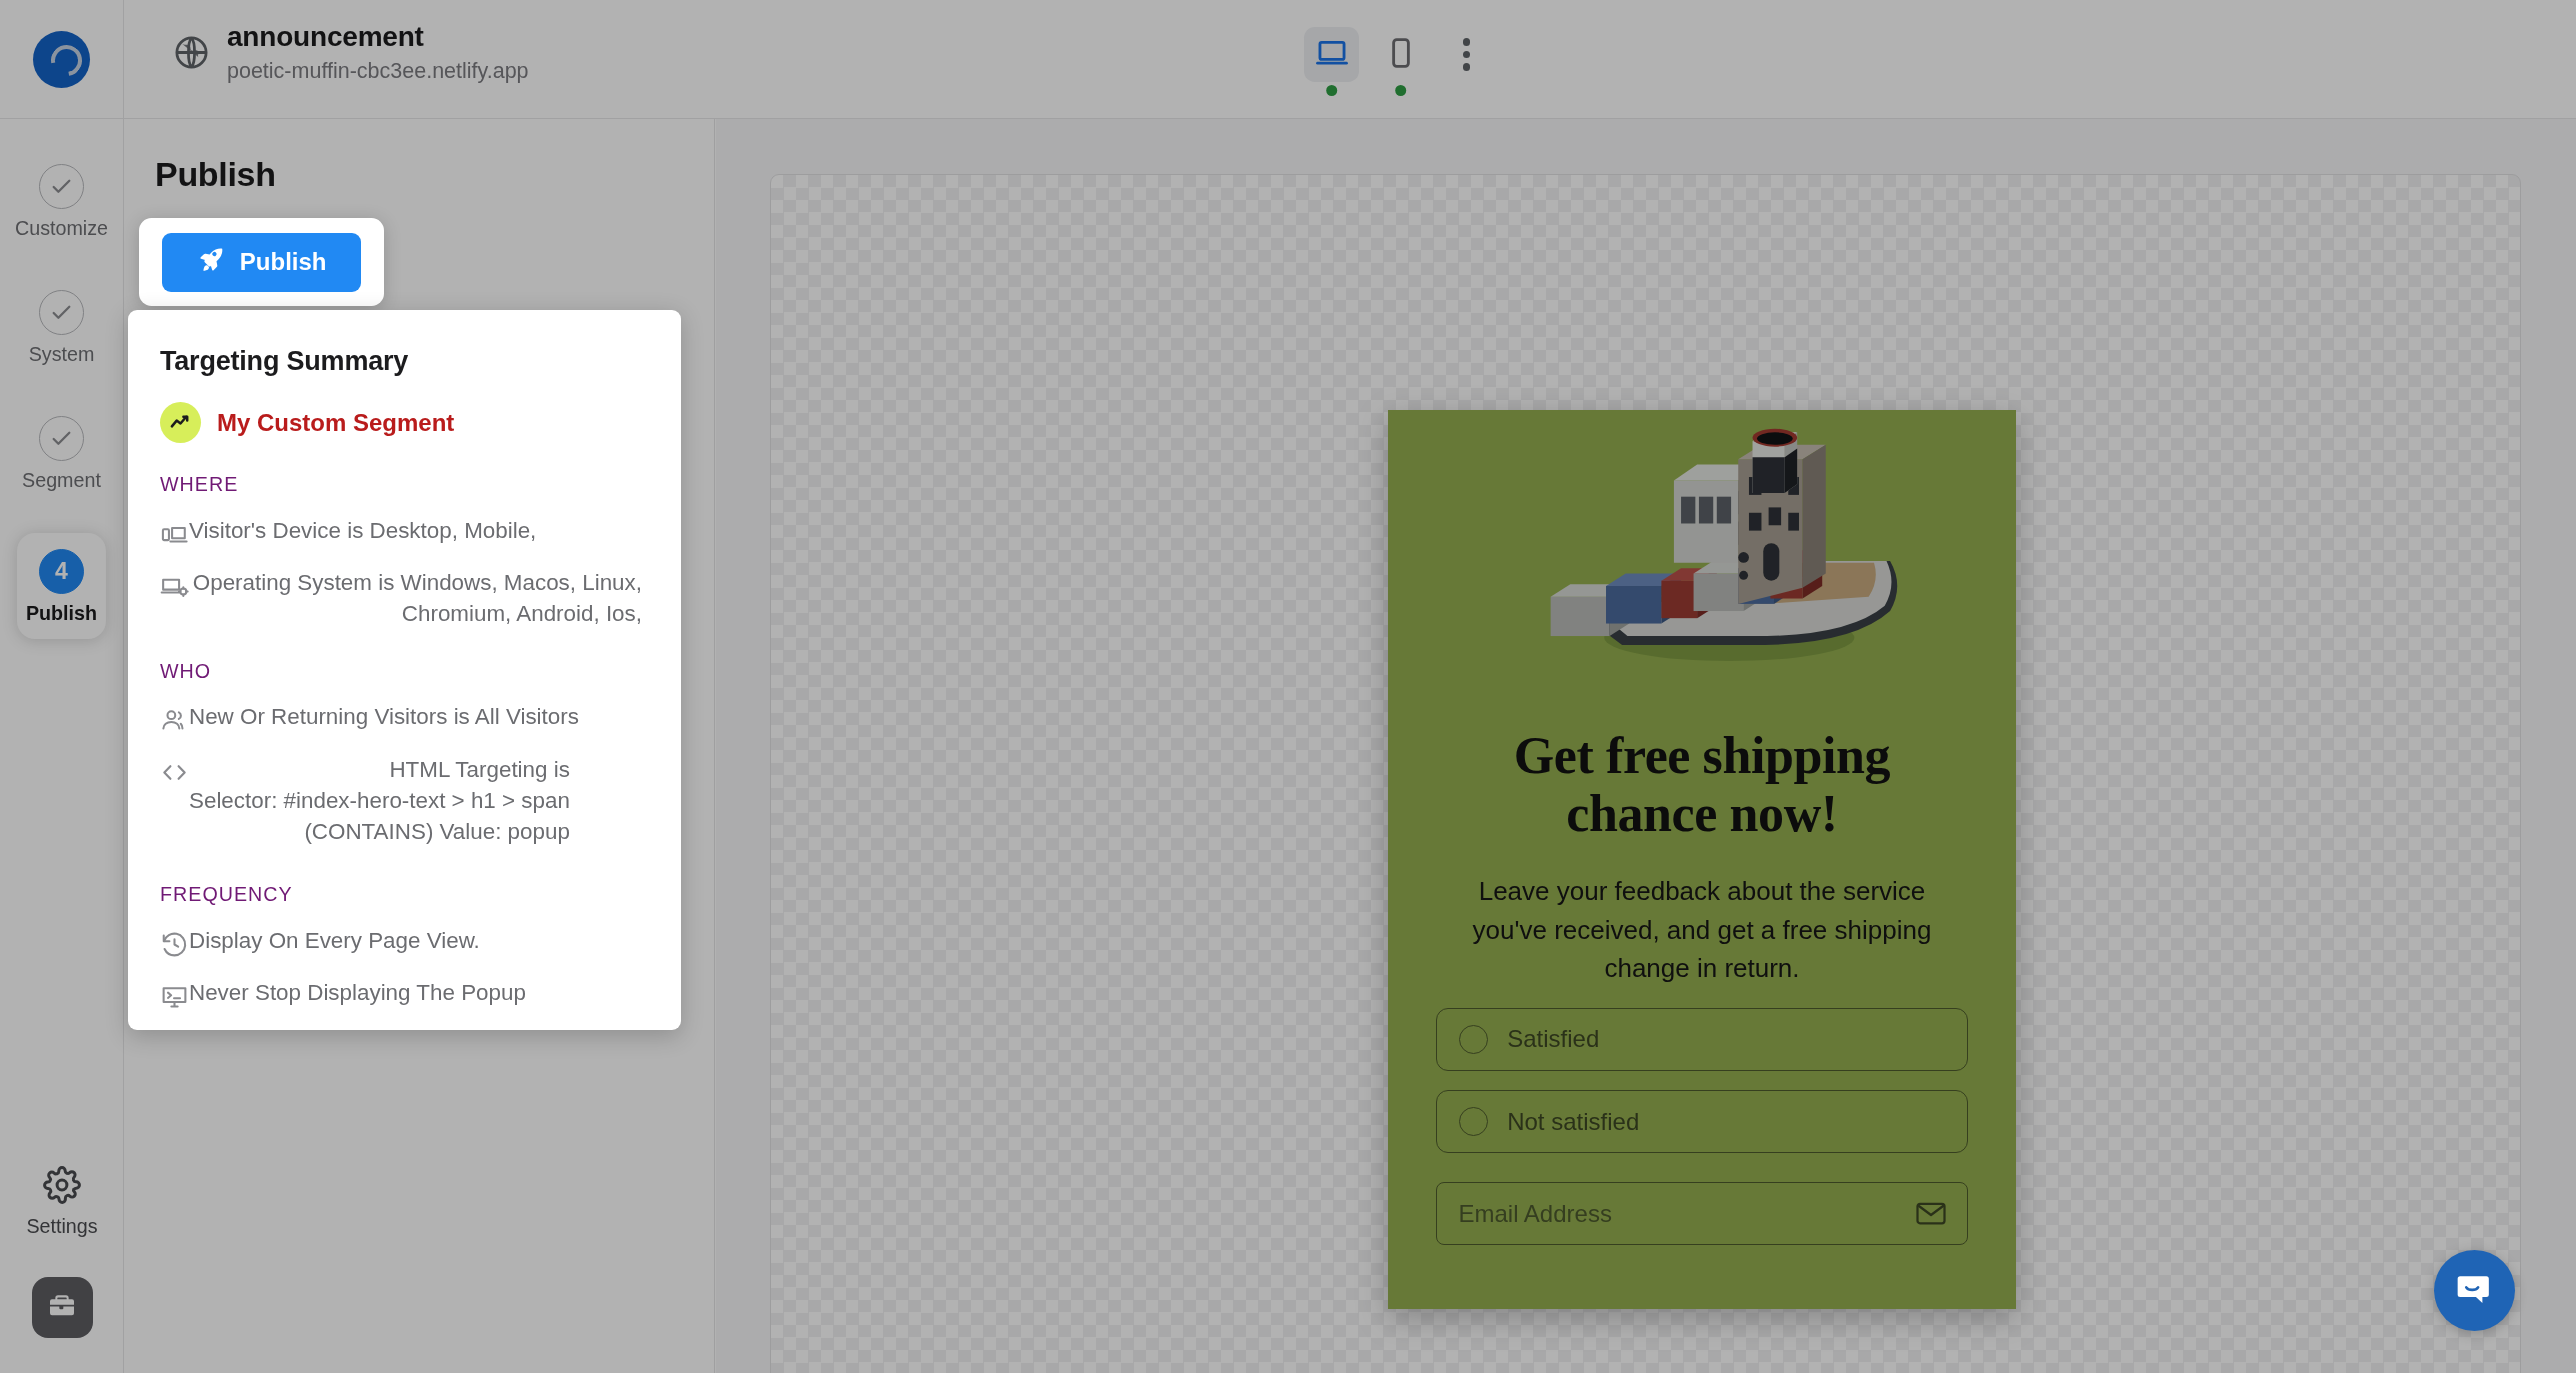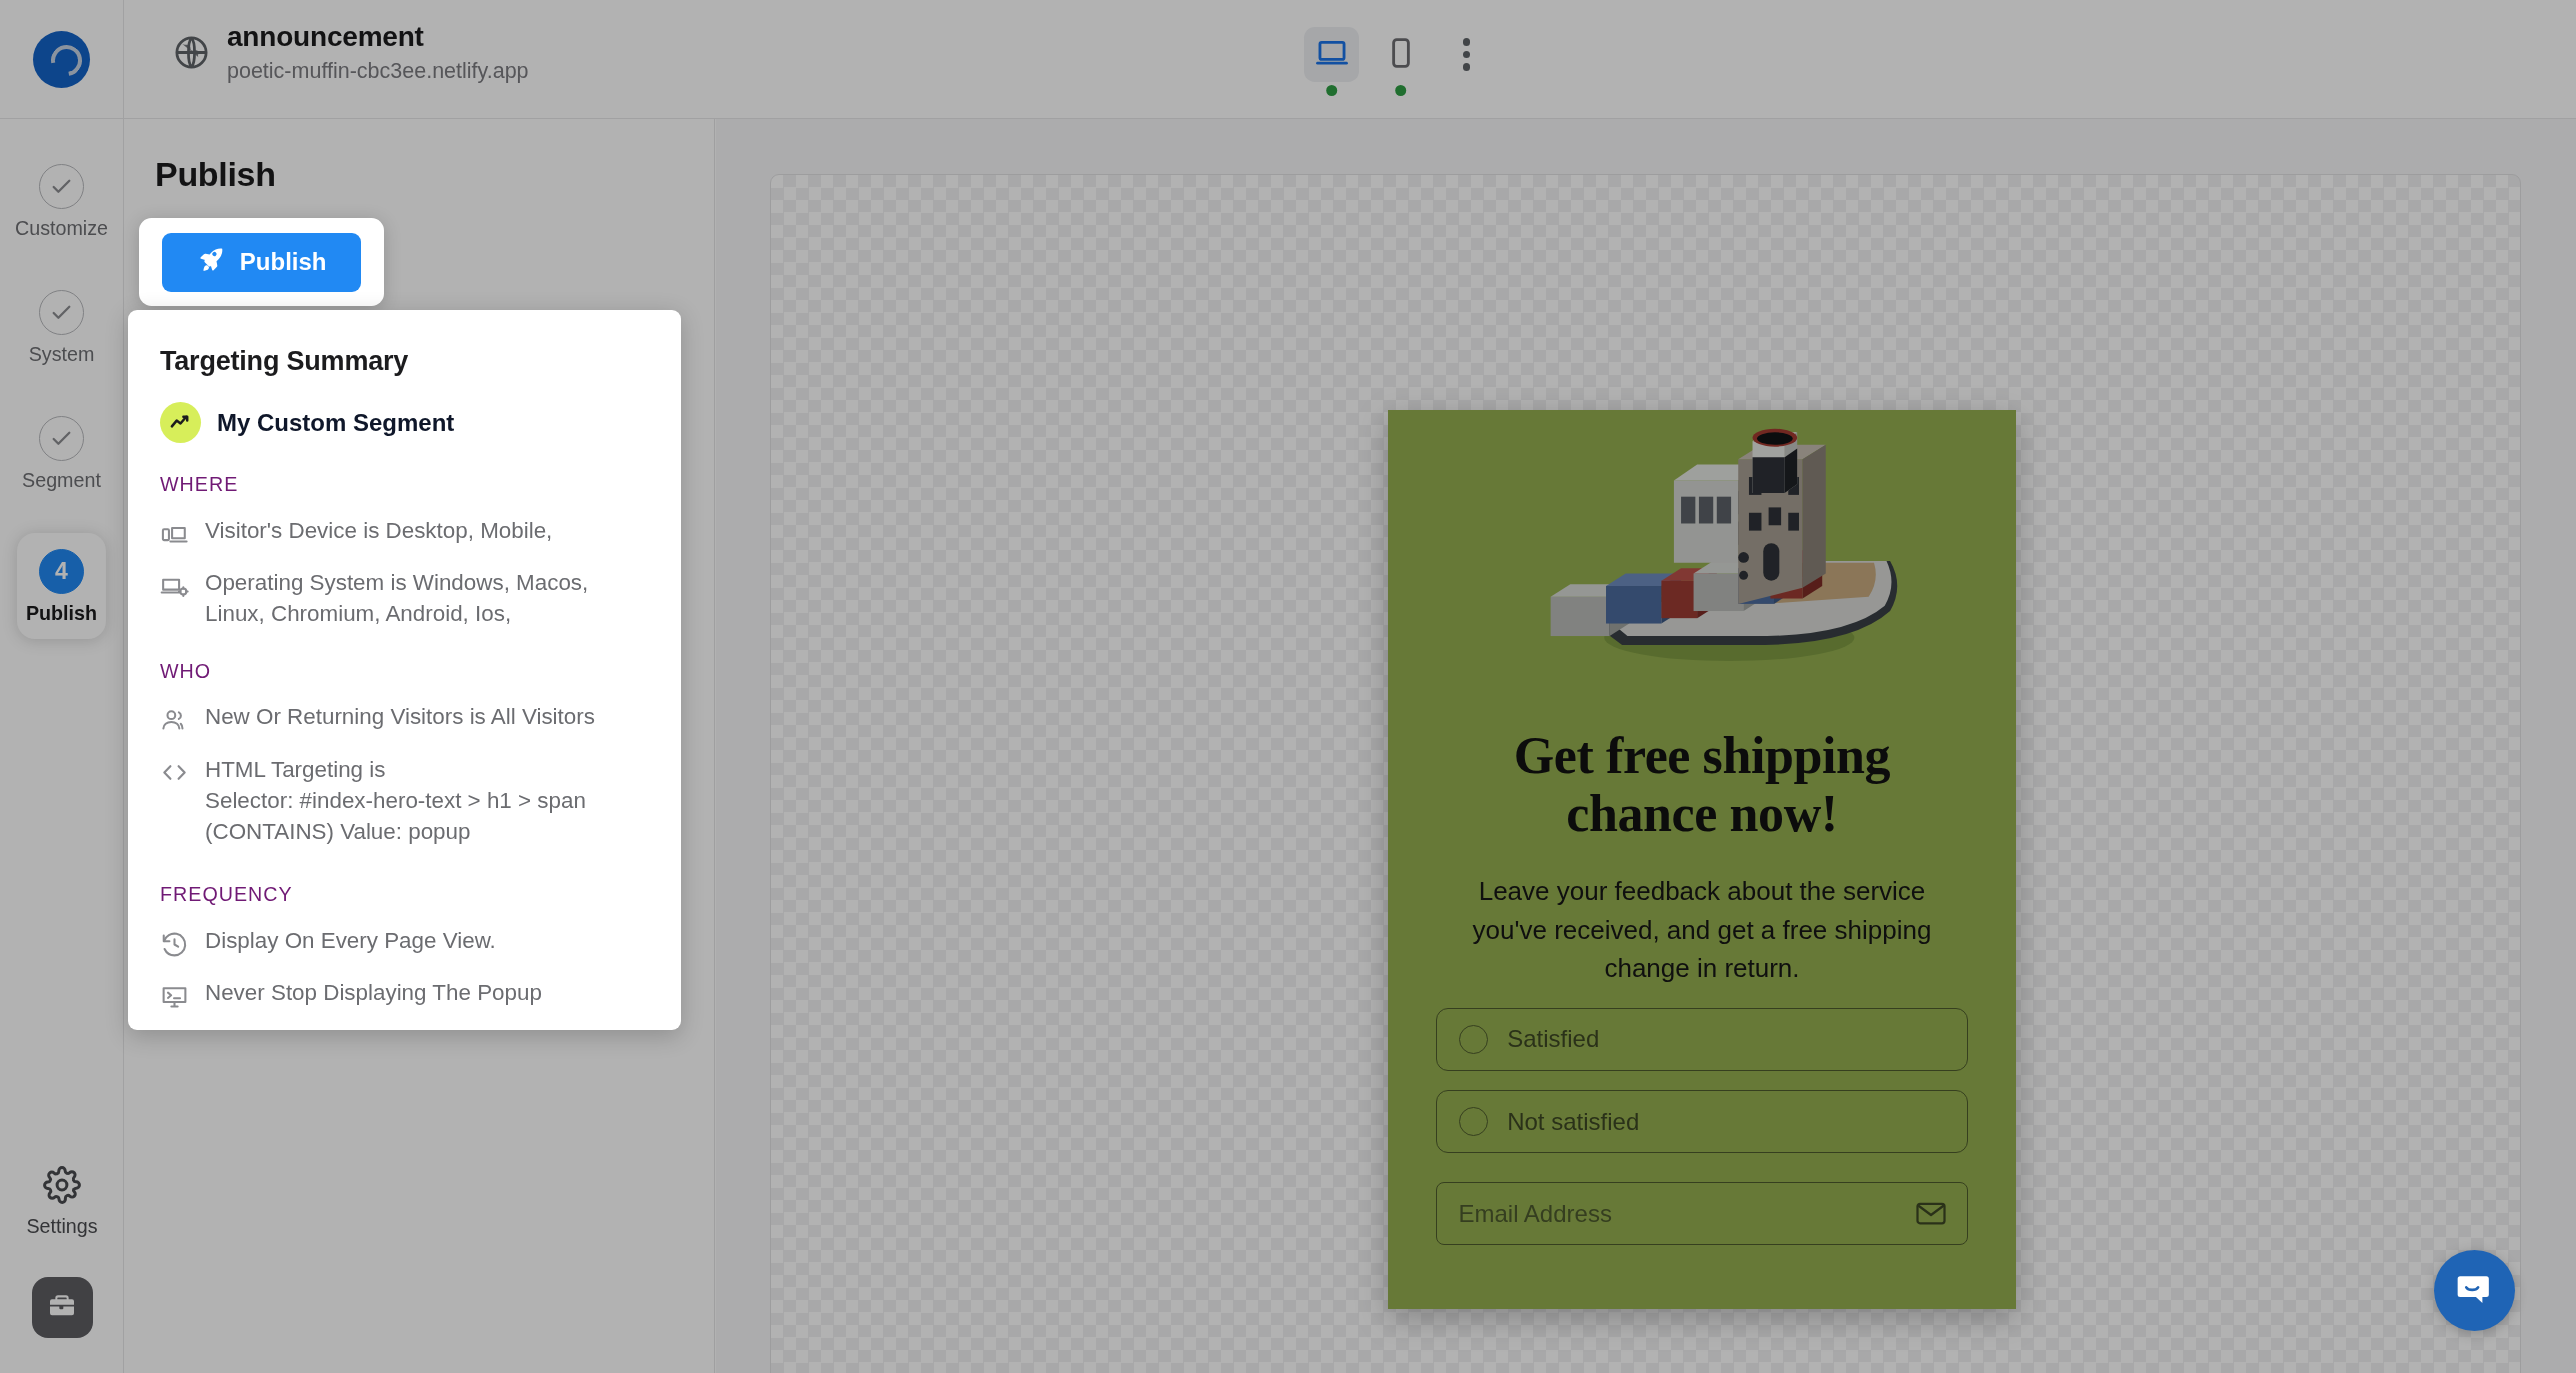--- a/index.html
+++ b/index.html
@@ -230,31 +230,32 @@
     display: flex; align-items: center; gap: 16px;
     margin-top: 25px;
   }
   #seg-badge {
     width: 41px; height: 41px; border-radius: 50%;
     background: #d7ee5a;
     display: flex; align-items: center; justify-content: center;
     flex: none;
   }
   #seg-badge svg { width: 23px; height: 23px; color: #1c1c1e; }
-  #seg-name { font-size: 24px; font-weight: 700; color: #0f172a; }
+  #seg-name { font-size: 24px; font-weight: 700; color: #b91c1c; }
 
   .ts-group { margin-top: 30px; }
   .ts-group.freq { margin-top: 36px; }
   .ts-head {
     font-size: 19.7px; font-weight: 400; letter-spacing: 1px;
     color: #701a75; text-transform: uppercase;
   }
   .ts-row {
-    display: flex; align-items: flex-start; gap: 16px;
+    display: flex; align-items: flex-start; 
     margin-top: 19.7px;
+    text-align: right;
   }
   .ts-row .ts-ico {
     width: 29px; height: 29px; flex: none;
     color: #8a8b8f; margin-top: 3.6px;
   }
   .ts-row .ts-ico svg { width: 29px; height: 29px; display: block; }
   .ts-text { font-size: 22.4px; color: #6b6c70; line-height: 1.38; }
 
   
   #canvas {

